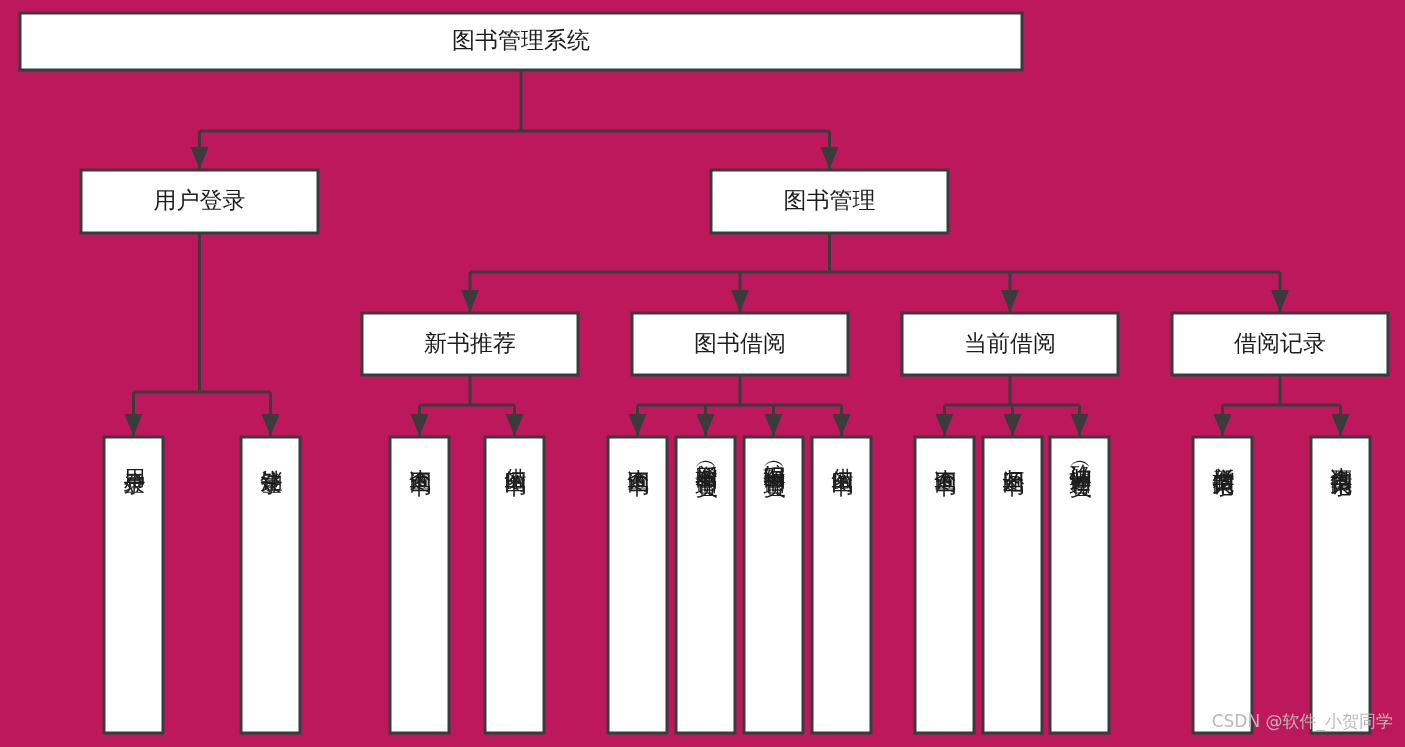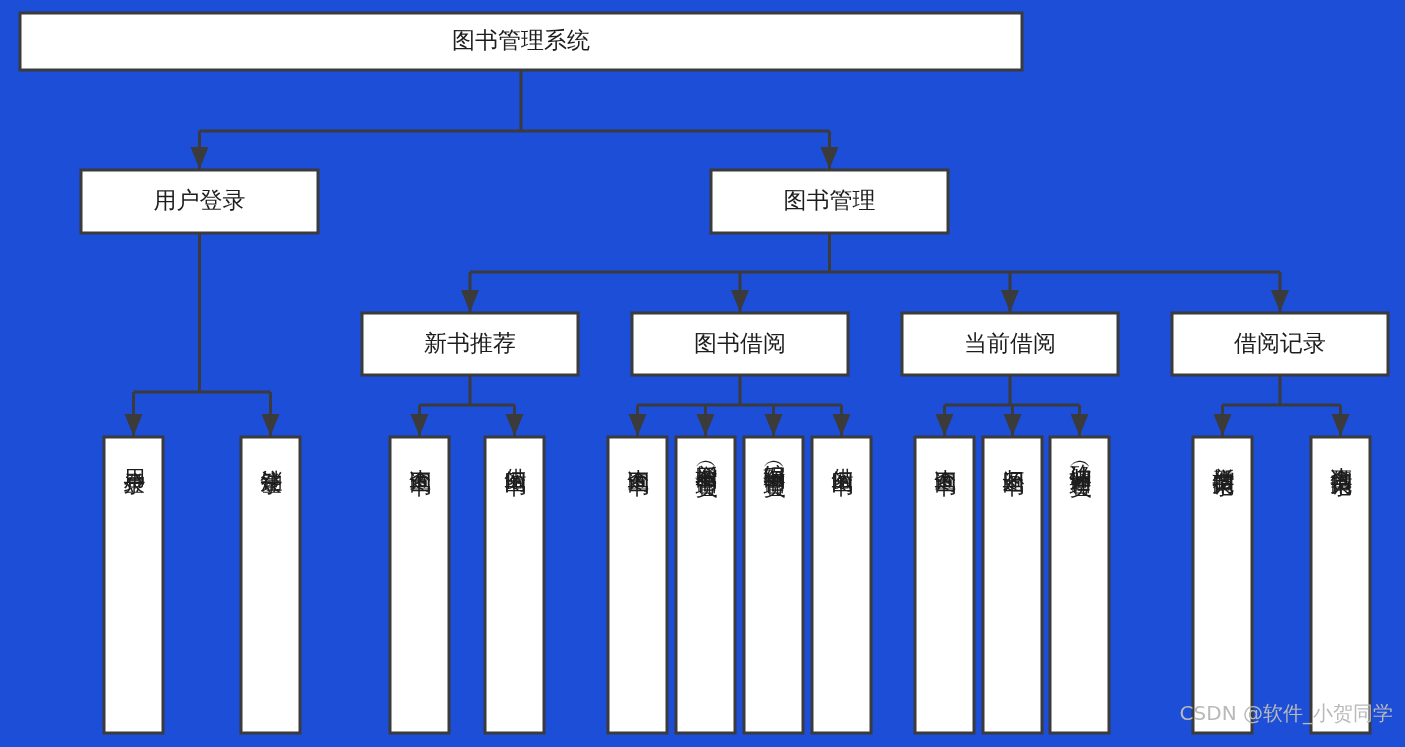--- a/index.html
+++ b/index.html
@@ -10,21 +10,21 @@
   body {
     width: 1405px;
     height: 747px;
     font-family: "DejaVu Sans", "Liberation Sans", sans-serif;
     overflow: hidden;
   }
   #diagram-root {
     position: relative;
     width: 1405px;
     height: 747px;
-    background: #1d4ed8;
+    background: #be185d;
   }
   svg.flow {
     position: absolute;
     left: 0;
     top: 0;
     width: 1405px;
     height: 747px;
   }
   .node-rect {
     fill: #ffffff;
@@ -49,23 +49,23 @@
     stroke-width: 3;
     fill: none;
   }
   .arrow-head {
     fill: #3b3b3b;
     stroke: none;
   }
   .watermark {
     position: absolute;
     right: 12px;
-    bottom: 20px;
+    bottom: 14px;
     font-family: "DejaVu Sans", "Liberation Sans", sans-serif;
-    font-size: 20px;
+    font-size: 17px;
     color: #b9b9b9;
     white-space: nowrap;
     user-select: none;
   }
 </style>
 </head>
 <body>
 
 <div id="diagram-root">
 

